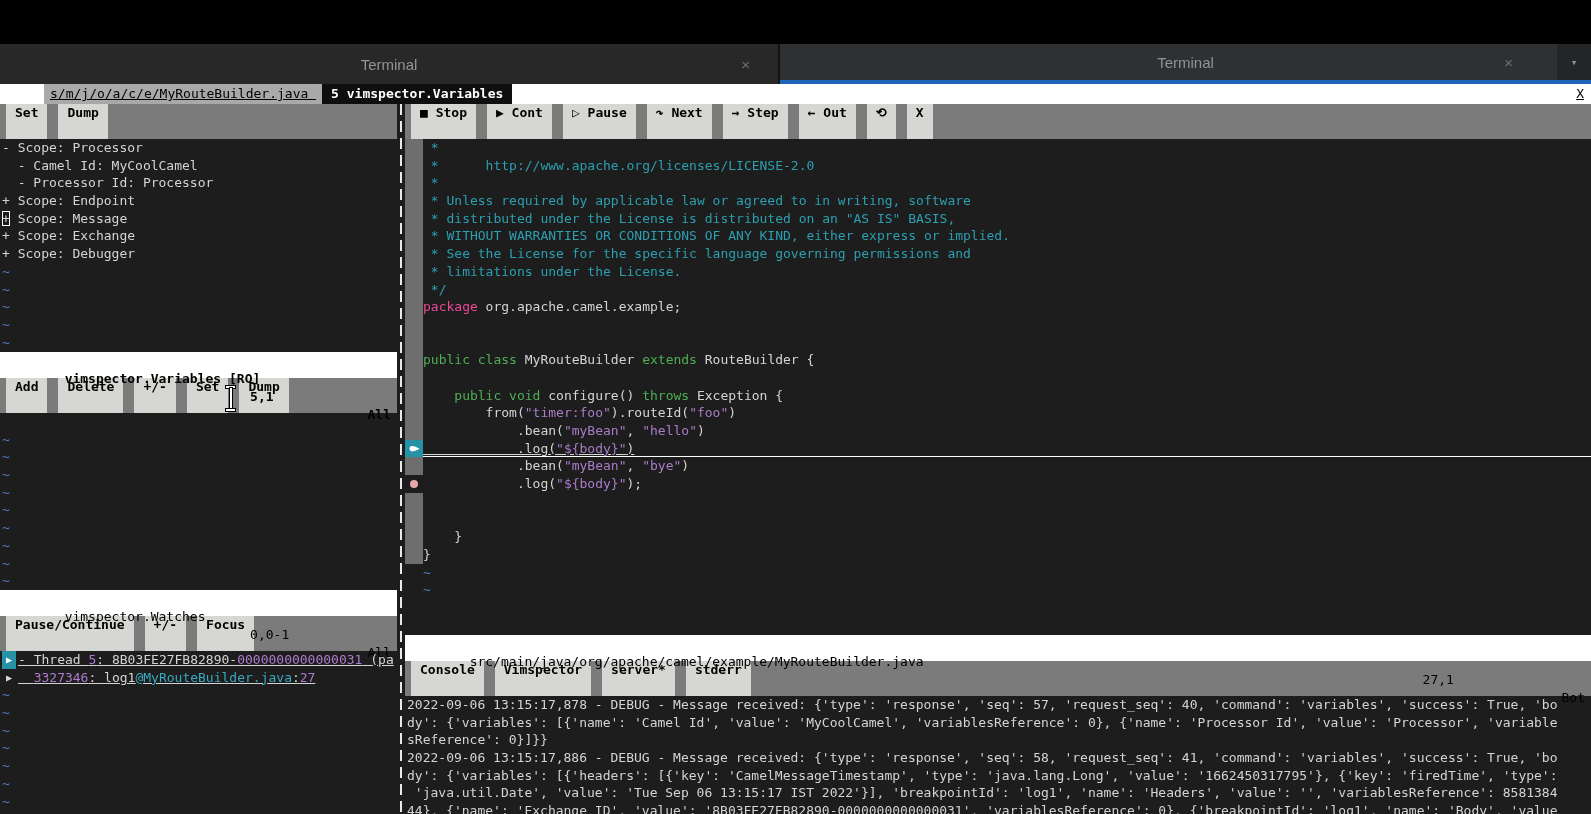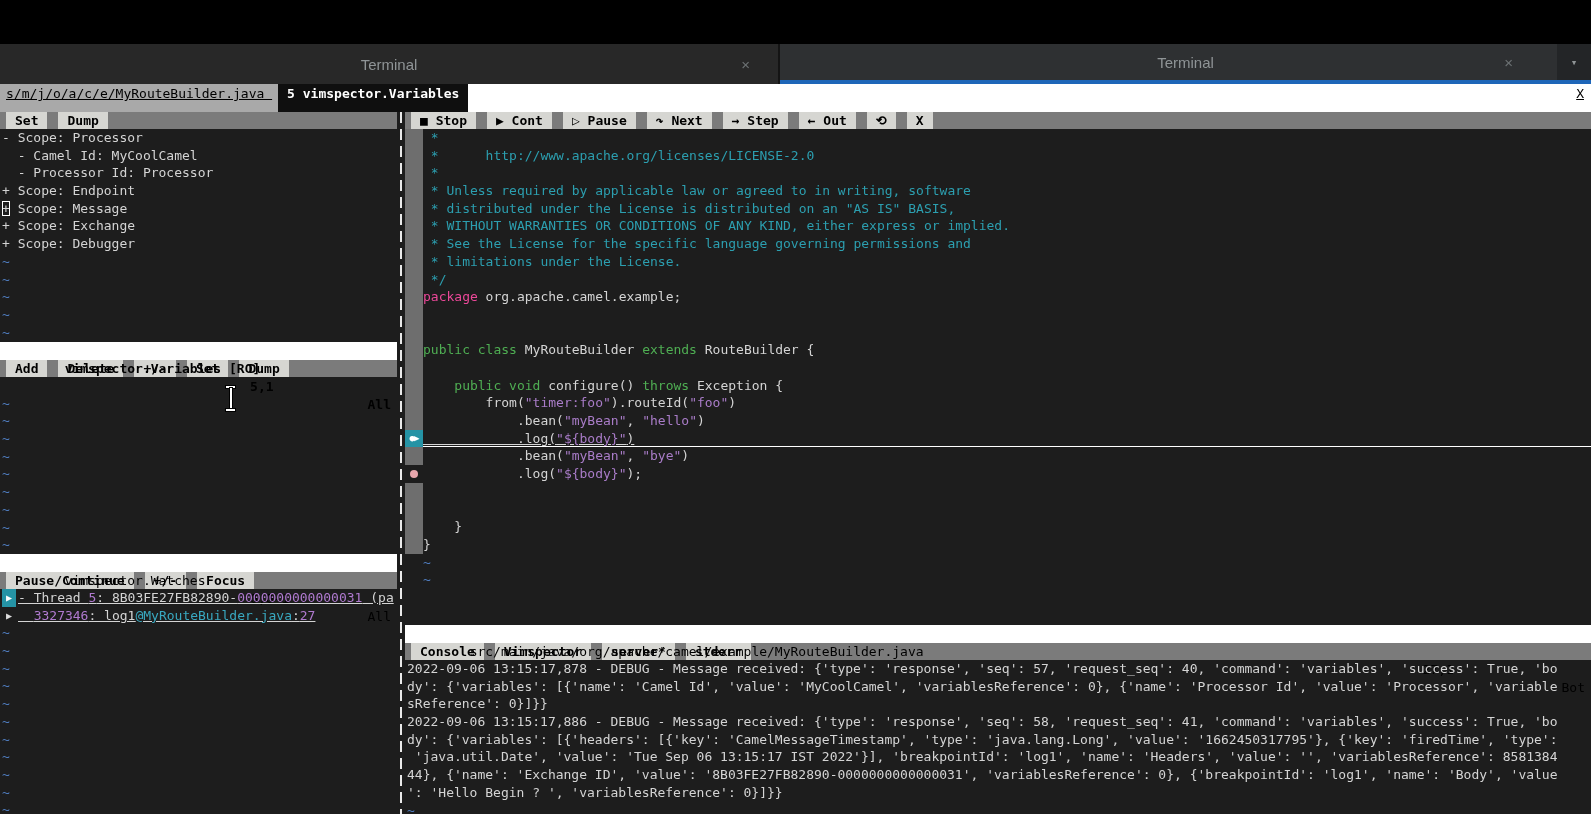--- a/index.html
+++ b/index.html
@@ -14,36 +14,36 @@
   .term-tab.t-right{ flex:1; background:#2e3032; border-bottom:4px solid #1e66b8; }
   .term-title{ color:#8f9496; font-family:"Liberation Sans", sans-serif; font-size:15px; }
   .term-close{ position:absolute; color:#6d7274; font-family:"Liberation Sans",sans-serif;
                font-size:15px; cursor:pointer; }
   .t-left .term-close{ right:28px; }
   .t-right .term-close{ right:78px; }
   .term-menu{ position:absolute; right:0; top:0; height:36px; width:34px; background:#232527;
               color:#8f9496; display:flex; align-items:center; justify-content:center; font-size:11px; }
 
   
-  .vim-tabline{ height:28px; background:#ffffff; display:flex; color:#000; line-height:20px; }
+  .vim-tabline{ height:20px; background:#ffffff; display:flex; color:#000; line-height:20px;padding-left:44px; }
   .vtab-file{ background:#a9a9a9; padding:0 6px; text-decoration:underline; white-space:pre; }
   .vtab-active{ background:#0f0f0f; color:#fff; font-weight:bold; padding:0 9px; white-space:pre; }
   .vtab-fill{ flex:1; }
   .vtab-close{ padding:0 7px; text-decoration:underline; }
 
   
   .main{ display:flex; height:726px; }
   .left-pane{ width:397px; display:flex; flex-direction:column; }
   .vsep{ width:8px; position:relative; background:#1d1d1d; }
   .vsep::before{ content:""; position:absolute; left:3px; top:0; bottom:0; width:2px;
      background:repeating-linear-gradient(to bottom,#e9e9e9 0 11px, transparent 11px 17px); }
   .right-pane{ flex:1; min-width:0; display:flex; flex-direction:column; }
 
   
-  .winbar{ height:17px; background:#7b7b7b; display:flex; gap:11px; padding-left:6px;
+  .winbar{ height:35px; background:#7b7b7b; display:flex; gap:11px; padding-left:6px;
            align-items:stretch; overflow:hidden; flex:none; }
   .wbtn{ background:#d6d6d2; color:#000; font-weight:bold; padding:0 9px; line-height:17px;
          white-space:pre; cursor:pointer; }
 
   
   .buf{ overflow:hidden; flex:none; position:relative; }
   .bufline{ height:17.7px; line-height:17.7px; white-space:pre; color:#d4d4d4;
             padding-left:2px; position:relative; display:flex; }
   .seg{ white-space:pre; }
   .c-fg{ color:#d4d4d4; } .c-com{ color:#2c9fb0; } .c-inc{ color:#ec4899; }
@@ -64,21 +64,21 @@
                  border-radius:50%; background:#e8a7ad; }
   .pc-underline{ position:absolute; left:18px; right:0; bottom:0; height:1px; background:#ffffff; }
 
   
   .st-sign{ width:14px; flex:none; text-align:center; font-size:10px; line-height:17.7px; }
   .st-pc{ background:#2593a5; color:#fff; }
   .st-plain{ color:#ddd; }
   .st-gap{ width:2px; flex:none; }
 
   
-  .statusline{ height:18px; background:#ffffff; color:#000; line-height:18px;
+  .statusline{ height:26px; background:#ffffff; color:#000; line-height:18px;
                position:relative; white-space:pre; flex:none; }
   .statusline .sname{ padding-left:2px; }
   .statusline .spos{ position:absolute; left:63%; }
   .statusline .sscroll{ position:absolute; right:6px; }
   .statusline.rside .spos{ left:85.8%; }
   .statusline.active{ font-weight:bold; }
 
   
   .cmdline{ height:28px; background:#161616; }
 

